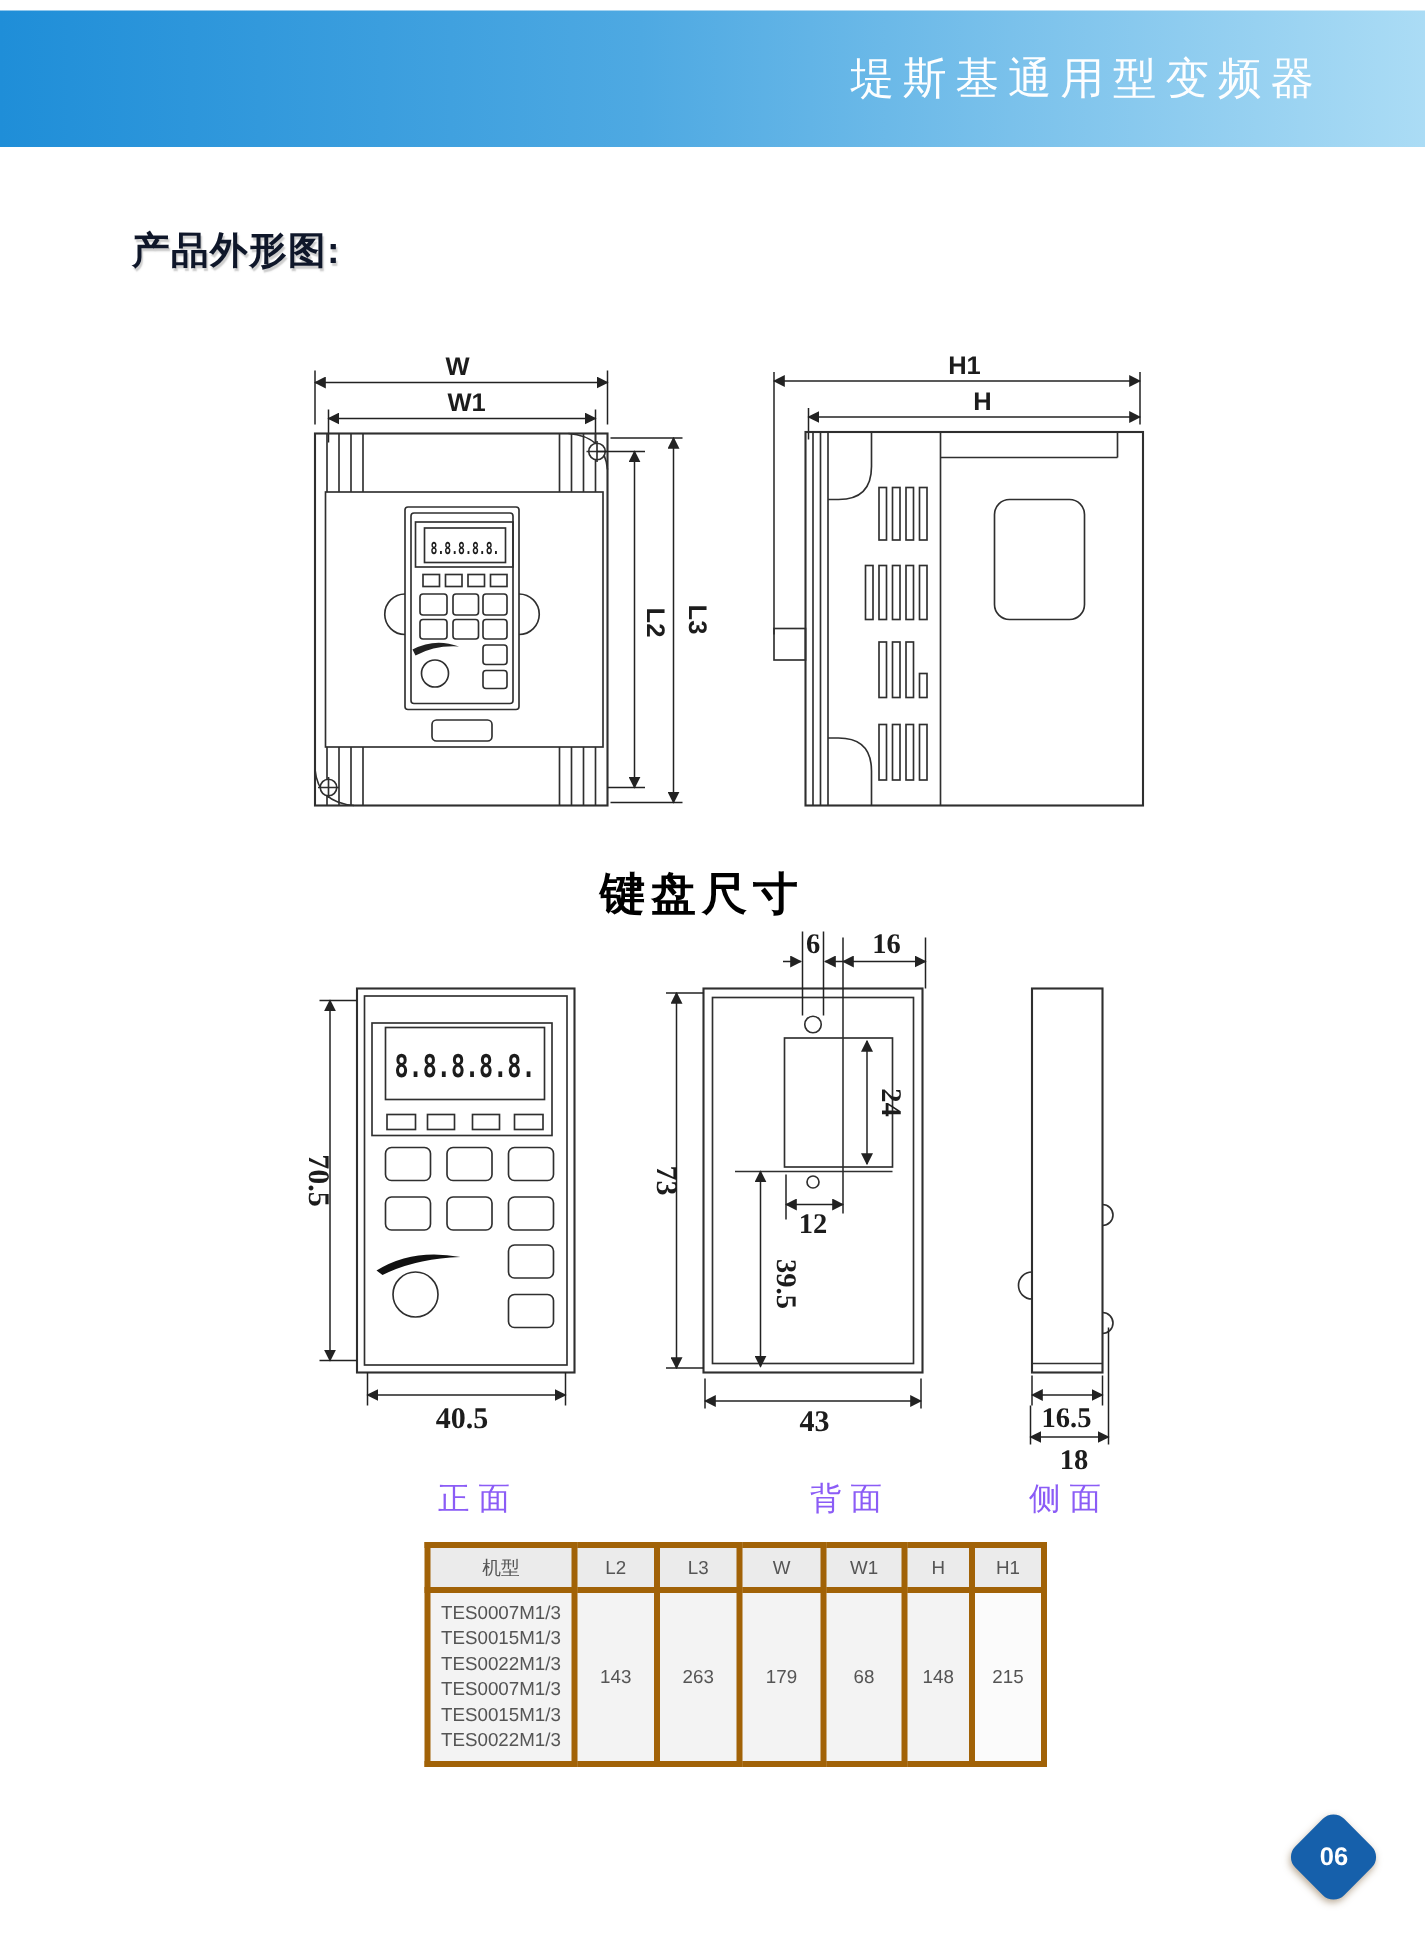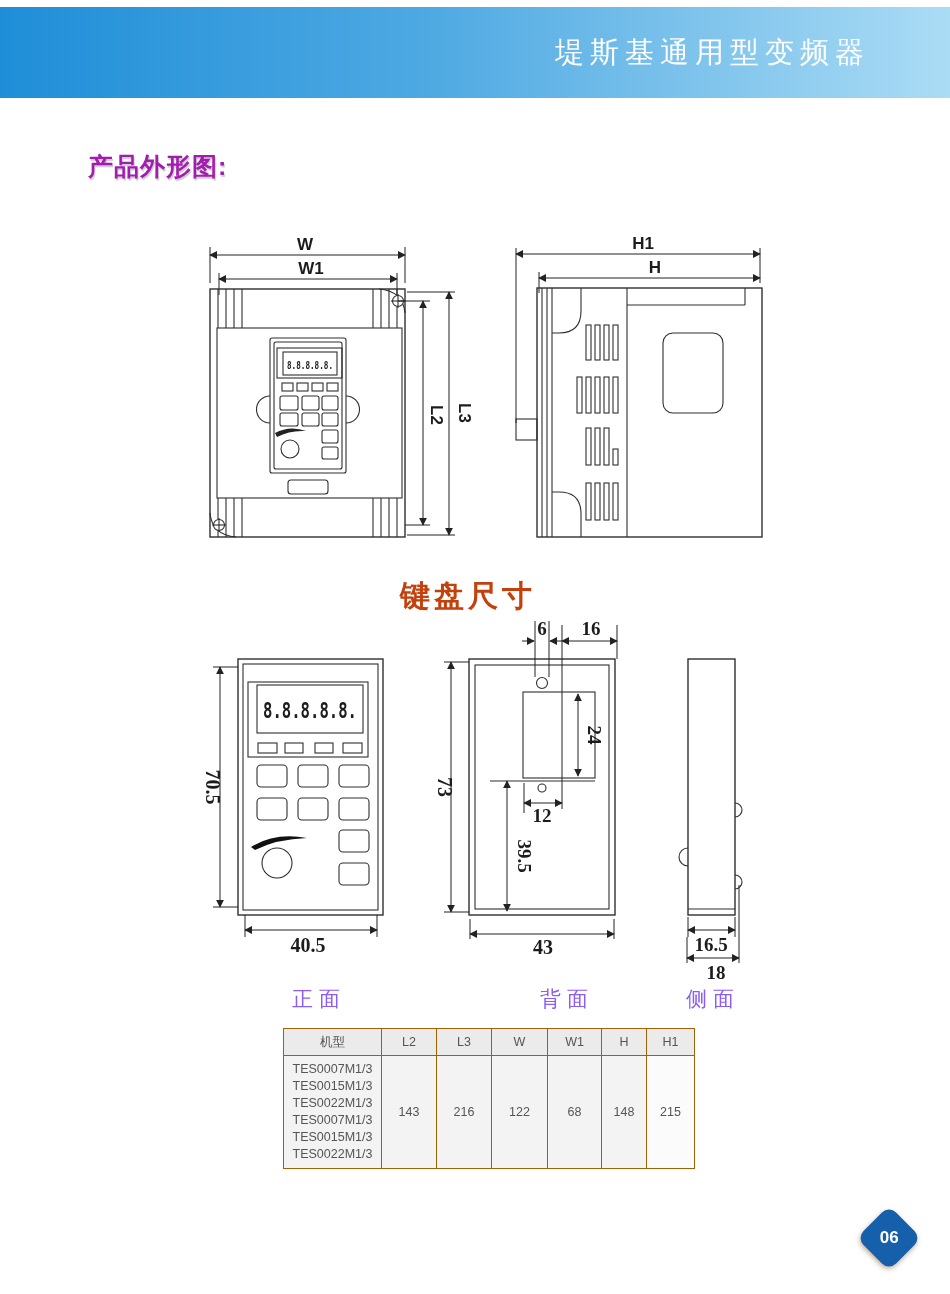--- a/index.html
+++ b/index.html
@@ -1,47 +1,47 @@
 <!DOCTYPE html>
 <html><head>
 <meta charset="utf-8">
 <style>
   html,body{margin:0;padding:0;background:#fff;}
   .page{position:relative;width:950px;height:1294px;background:#ffffff;overflow:hidden;
         font-family:"Liberation Sans","DejaVu Sans",sans-serif;}
   
   .header-band{position:absolute;left:0;top:7px;width:950px;height:91px;
     background:linear-gradient(to right,#1f8ed8 0%,#4ea9e2 45%,#abdcf5 100%);}
-  .header-title{position:absolute;right:80px;top:50%;transform:translateY(-50%);
+  .header-title{position:absolute;right:68px;top:50%;transform:translateY(-50%);
     color:#fdfeff;font-size:29px;letter-spacing:6px;
     font-family:"Liberation Serif","DejaVu Serif",serif;white-space:nowrap;}
   
   .section-label{position:absolute;left:88px;top:150px;font-size:25px;font-weight:700;
-    color:#a21caf;letter-spacing:1px;text-shadow:1px 2px 1px rgba(110,110,110,.35);}
+    color:#0f172a;letter-spacing:1px;text-shadow:1px 2px 1px rgba(110,110,110,.35);}
   .doc-title{position:absolute;left:294px;top:156px;font-size:30px;font-weight:700;
     color:#111;letter-spacing:1px;font-family:"Liberation Serif","DejaVu Serif",serif;white-space:nowrap;}
   .keypad-title{position:absolute;left:400px;top:576px;font-size:30px;font-weight:700;
-    color:#c2410c;letter-spacing:4px;}
+    color:#000000;letter-spacing:4px;}
   .view-label{position:absolute;font-size:21px;color:#8b5cf6;letter-spacing:6px;white-space:nowrap;}
   .vl-front{left:292px;top:985px;} .vl-back{left:540px;top:985px;} .vl-side{left:686px;top:985px;}
   
   .drw{position:absolute;}
   svg .ln{stroke:#2f2f2f;fill:none;stroke-width:1.1;}
   svg .ln14{stroke:#2f2f2f;fill:none;stroke-width:1.4;}
   svg .lnW{stroke:#2f2f2f;fill:#ffffff;stroke-width:1.1;}
   svg .dim{stroke:#222;fill:none;stroke-width:1;}
   svg text{fill:#1c1c1c;}
   .dimL{font:700 17px "Liberation Sans",sans-serif;}
   .dimN{font:700 19px "Liberation Serif","DejaVu Serif",serif;}
   .dimN20{font:700 20px "Liberation Serif","DejaVu Serif",serif;}
   .seg{font:700 21px "DejaVu Sans Mono",monospace;}
   .segS{font:700 11px "DejaVu Sans Mono",monospace;}
   
   .dim-table{position:absolute;left:283px;top:1028px;border-collapse:collapse;table-layout:fixed;}
-  .dim-table th,.dim-table td{border:1px solid #a16207;text-align:center;vertical-align:middle;
+  .dim-table th,.dim-table td{border:4px solid #a16207;text-align:center;vertical-align:middle;
     color:#555;font-size:12.5px;font-weight:400;padding:0;margin-left:37px;}
   .dim-table th{background:#ebebeb;height:26px;}
   .dim-table td{background:#f3f3f3;}
   .dim-table td.lastcol{background:#fbfbfb;}
   .dim-table tr.r1 td{height:64px;}
   .dim-table tr.r2 td{height:112px;}
   .models div{line-height:1.35;}
   
   .page-badge{position:absolute;left:866px;top:1215px;width:46px;height:46px;background:#1660ab;
     border-radius:10px;transform:rotate(45deg);box-shadow:1px 2px 5px rgba(120,90,50,.5);
@@ -310,22 +310,22 @@
       <tr class="r2">
         <td class="models">
           <div>TES0007M1/3</div>
           <div>TES0015M1/3</div>
           <div>TES0022M1/3</div>
           <div>TES0007M1/3</div>
           <div>TES0015M1/3</div>
           <div>TES0022M1/3</div>
         </td>
         <td>143</td>
-        <td>216</td>
-        <td>122</td>
+        <td>263</td>
+        <td>179</td>
         <td>68</td>
         <td>148</td>
         <td class="lastcol">215</td>
       </tr>
     </tbody>
   </table>
 
   <div class="page-badge">
     <span>06</span>
   </div>

